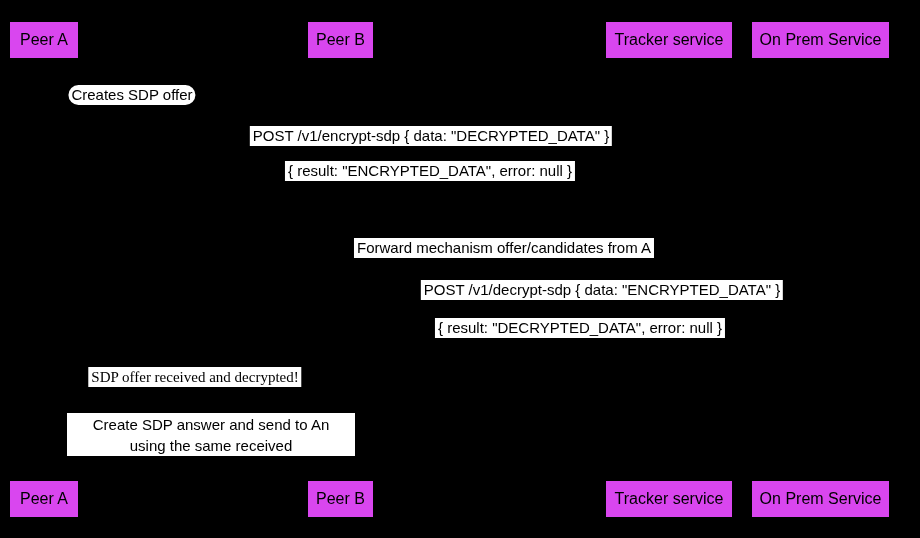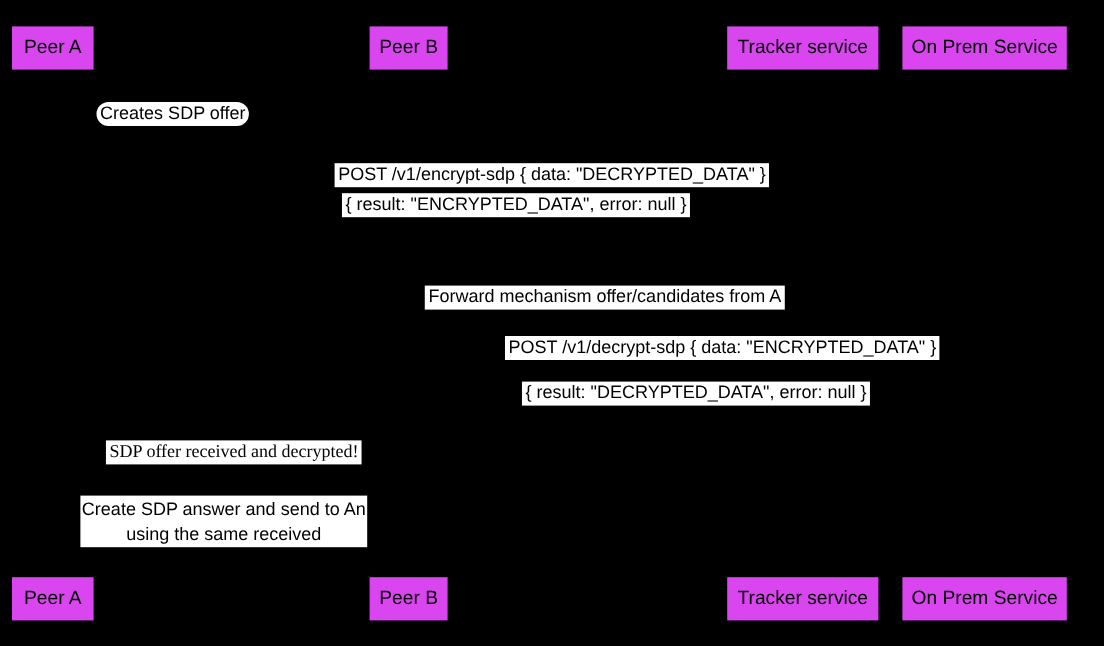--- a/index.html
+++ b/index.html
@@ -54,29 +54,29 @@
 </head>
 <body>
 
 <div class="stage">
 
   <div class="actor top" style="left:10px; width:68px;">Peer A</div>
   <div class="actor top" style="left:308px; width:65px;">Peer B</div>
   <div class="actor top" style="left:606px; width:126px;">Tracker service</div>
   <div class="actor top" style="left:752px; width:137px;">On Prem Service</div>
 
-  <div class="msg" style="left:144px; top:85px;border-radius:10px;">Creates SDP offer</div>
-  <div class="msg" style="left:431px; top:136px;margin-left:29px;">POST /v1/encrypt-sdp { data: "DECRYPTED_DATA" }</div>
+  <div class="msg" style="left:132px; top:85px;border-radius:10px;">Creates SDP offer</div>
+  <div class="msg" style="left:431px; top:126px;">POST /v1/encrypt-sdp { data: "DECRYPTED_DATA" }</div>
   <div class="msg" style="left:430px; top:161px;">{ result: "ENCRYPTED_DATA", error: null }</div>
   <div class="msg" style="left:504px; top:238px;">Forward mechanism offer/candidates from A</div>
   <div class="msg" style="left:602px; top:280px;">POST /v1/decrypt-sdp { data: "ENCRYPTED_DATA" }</div>
   <div class="msg" style="left:580px; top:318px;">{ result: "DECRYPTED_DATA", error: null }</div>
   <div class="msg" style="left:195px; top:367px;font-family:Liberation Serif, serif;">SDP offer received and decrypted!</div>
 
-  <div class="note" style="left:67px; top:413px; width:239px; height:43px;">
+  <div class="note" style="left:67px; top:413px; width:288px; height:43px;">
     <div>Create SDP answer and send to An</div>
     <div>using the same received</div>
   </div>
 
   <div class="actor bottom" style="left:10px; width:68px;">Peer A</div>
   <div class="actor bottom" style="left:308px; width:65px;">Peer B</div>
   <div class="actor bottom" style="left:606px; width:126px;">Tracker service</div>
   <div class="actor bottom" style="left:752px; width:137px;">On Prem Service</div>
 
 </div>

